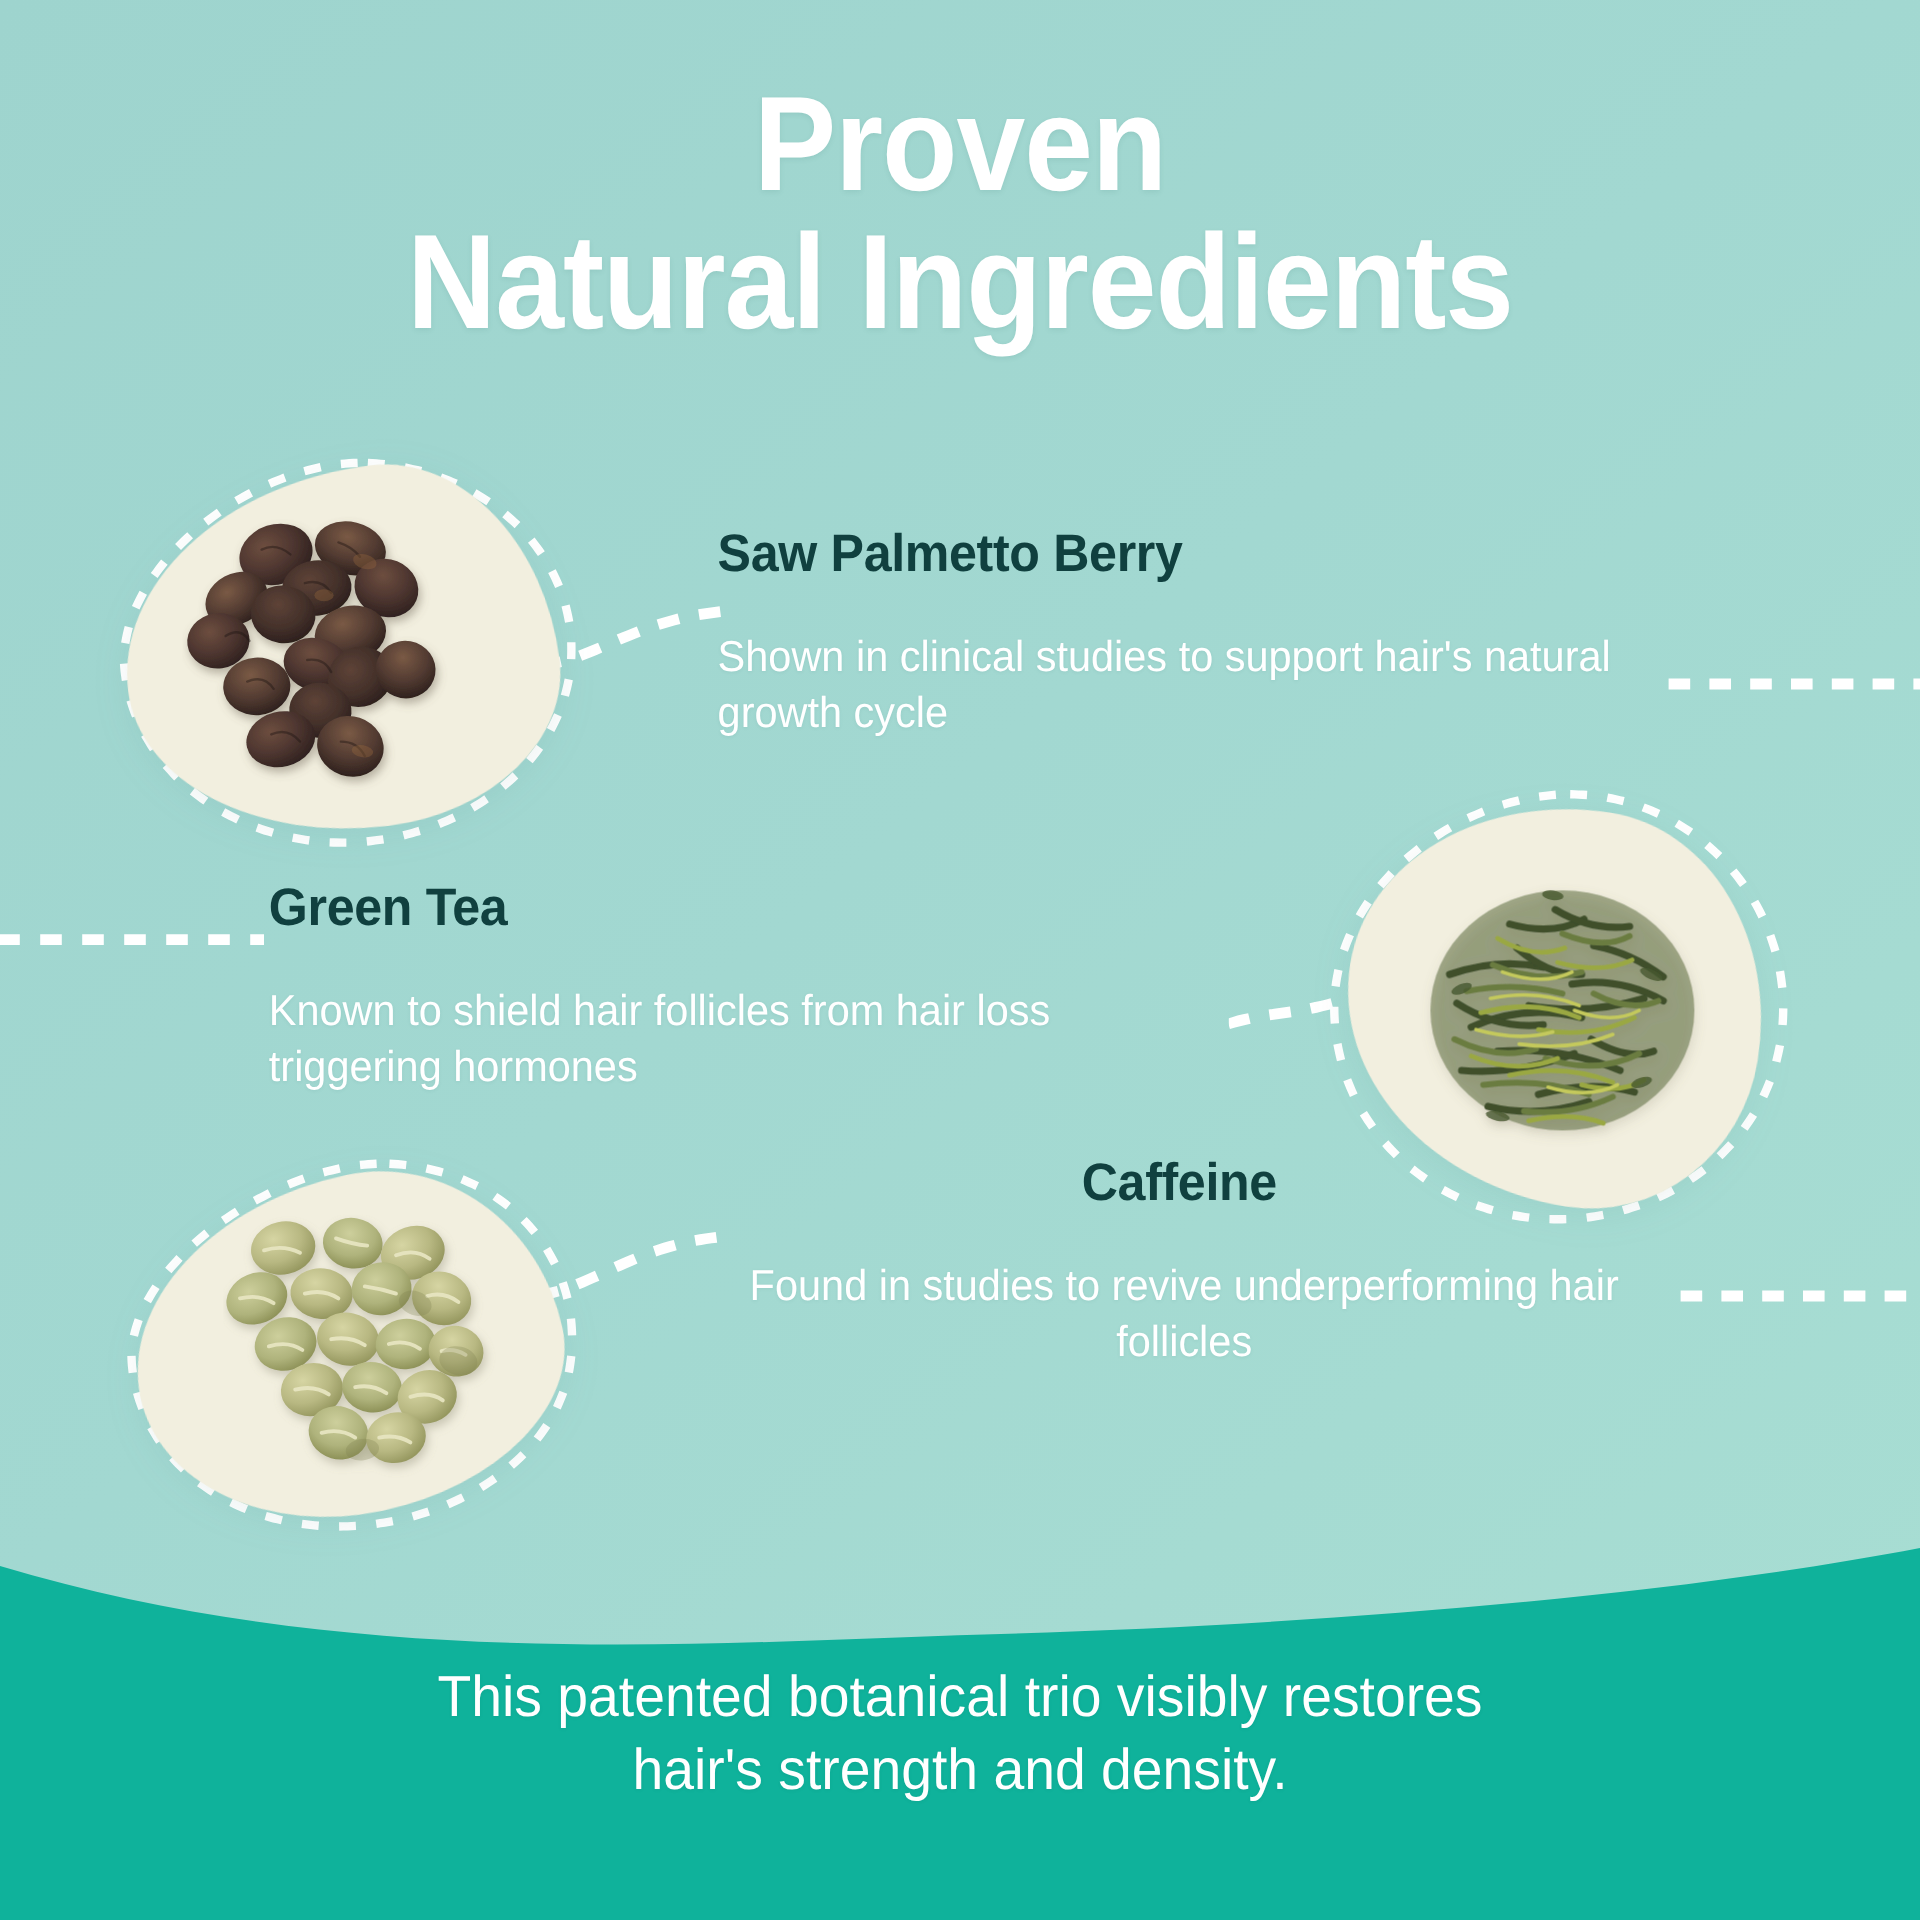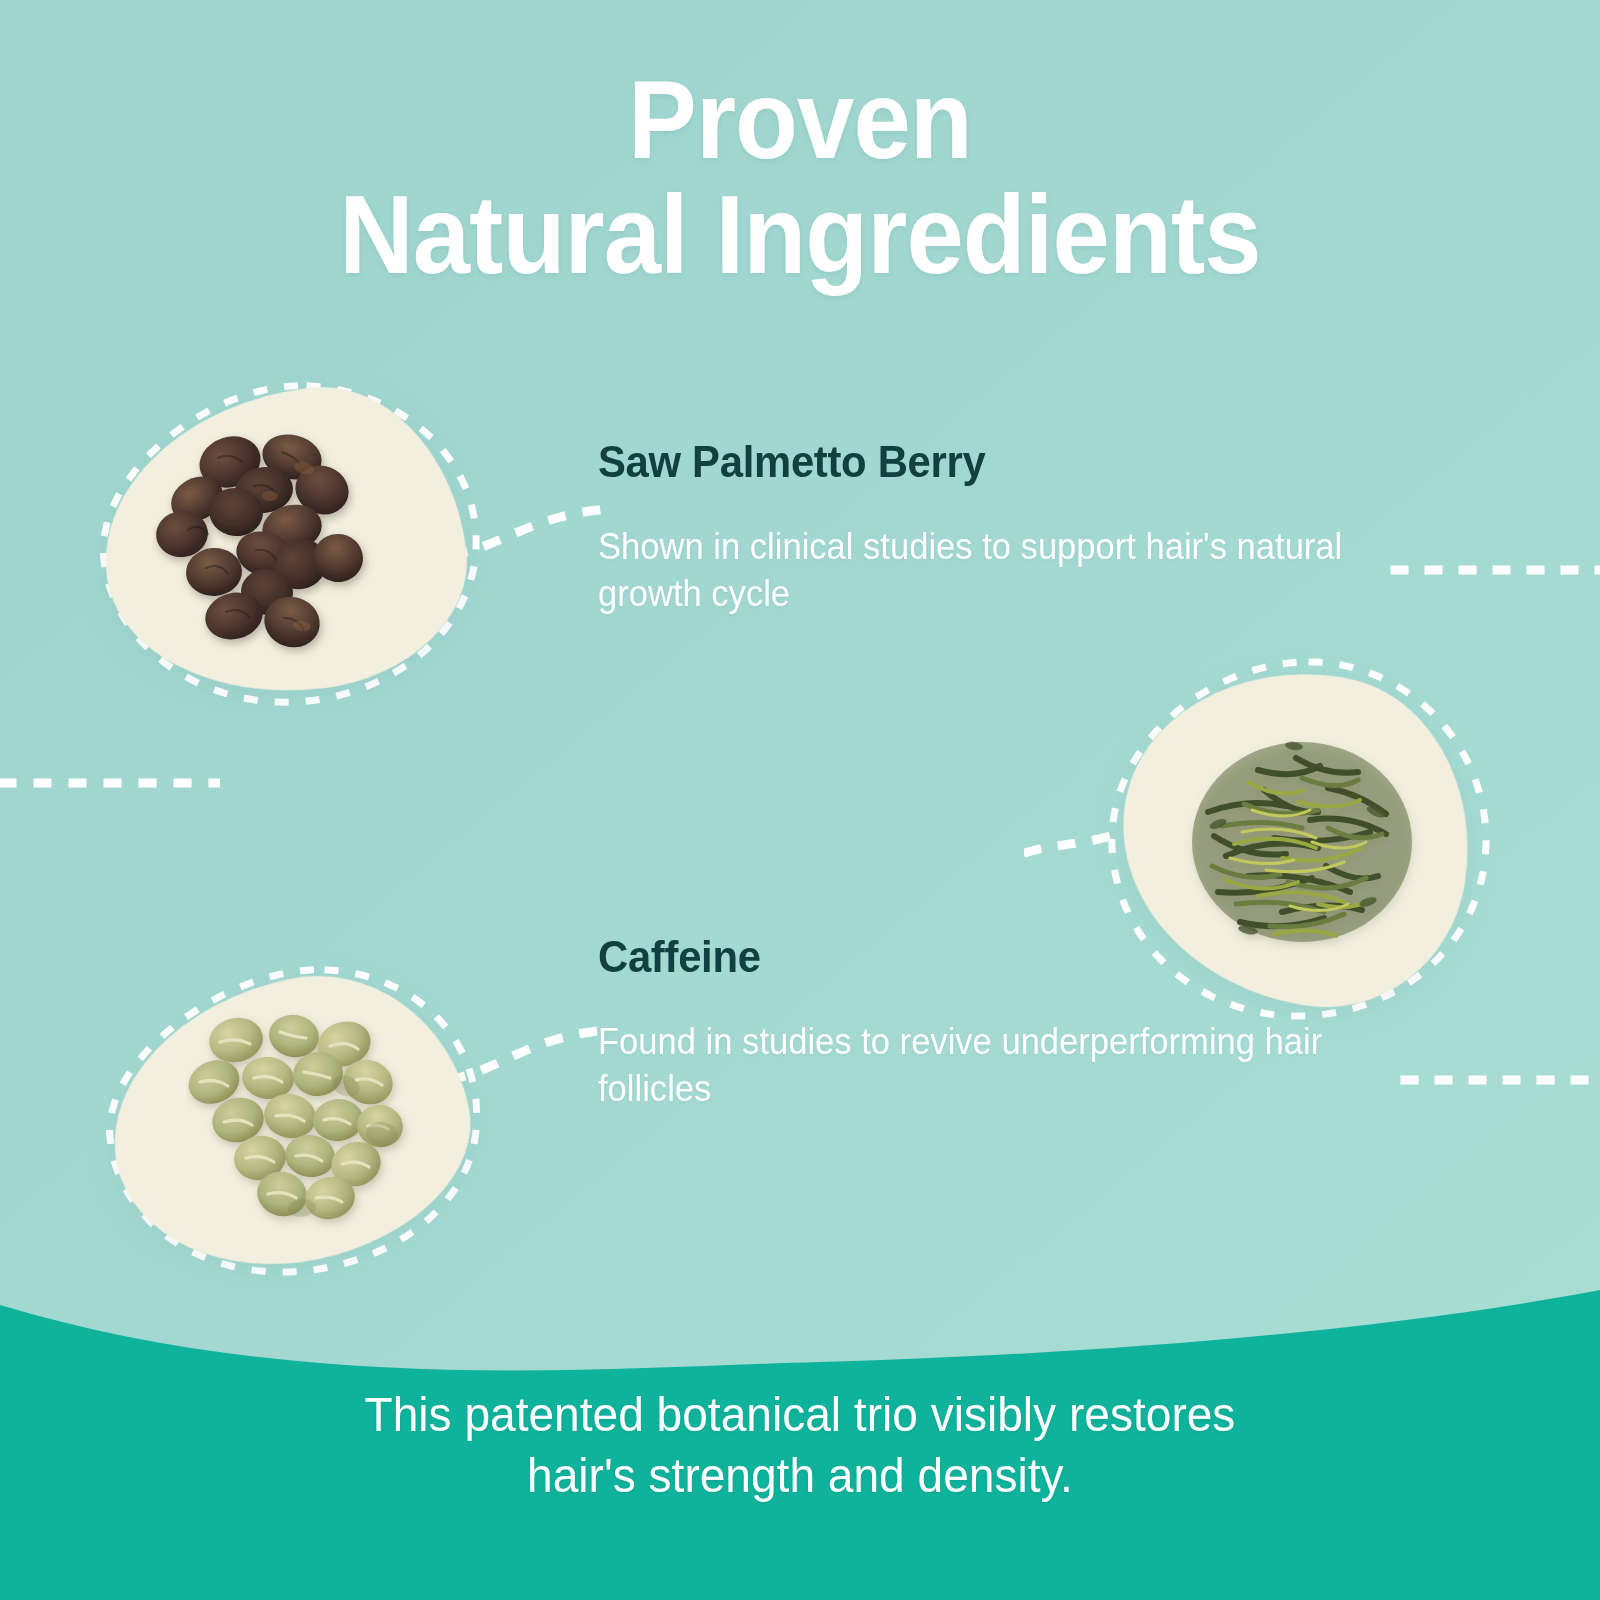--- a/index.html
+++ b/index.html
@@ -87,21 +87,21 @@
     font-weight:400;
     font-size:36px;
     line-height:1.29;
     margin-top:38px;
     transform:scaleX(0.96);
     transform-origin:left center;
     text-shadow:0 1px 3px rgba(60,120,115,0.10);
   }
   #ing1 { left:598px; top:438px; width:790px; }
   #ing2 { left:224px; top:733px; width:790px; }
-  #ing3 { left:598px; top:933px; width:810px; }
+  #ing3 { left:598px; top:962px; width:810px;text-align:center; }
 
   
   #footer-wave {
     position:absolute; left:0; top:1290px;
     width:1600px; height:310px;
     z-index:7;
   }
   .footer-text {
     position:absolute; left:0; top:1384px; width:1600px;
     text-align:center; z-index:8;
@@ -276,20 +276,24 @@
       <g fill="#47582f" opacity="0.8">
         <ellipse cx="40" cy="108" rx="9" ry="4" transform="rotate(-22 40 108)"></ellipse>
         <ellipse cx="198" cy="96" rx="10" ry="4" transform="rotate(24 198 96)"></ellipse>
         <ellipse cx="70" cy="214" rx="10" ry="4" transform="rotate(12 70 214)"></ellipse>
         <ellipse cx="190" cy="186" rx="9" ry="4" transform="rotate(-18 190 186)"></ellipse>
         <ellipse cx="116" cy="30" rx="9" ry="4" transform="rotate(8 116 30)"></ellipse>
       </g>
     </g>
   </svg>
 
+  <div class="ing" id="ing2">
+    <h2>Green Tea</h2>
+    <p>Known to shield hair follicles from hair loss triggering hormones</p>
+  </div>
 
   <svg class="blob-dots" style="left:96px; top:962px; width:400px; height:320px;" viewBox="0 0 400 320">
     <path d="M232,8 C326,14 388,84 380,168 C372,254 278,310 186,310 C94,310 22,254 14,176 C6,94 138,2 232,8 Z" fill="none" stroke="#ffffff" stroke-width="7" stroke-linecap="square" stroke-dasharray="7 24"></path>
   </svg>
   <div class="blob" id="blob3"></div>
   <svg class="photo" style="left:186px; top:1012px; width:232px; height:222px;" viewBox="0 0 232 222">
     <defs>
       <radialGradient id="beanA" cx="38%" cy="30%" r="72%">
         <stop offset="0%" stop-color="#d6d5a3"></stop>
           <stop offset="60%" stop-color="#b8b882"></stop>

